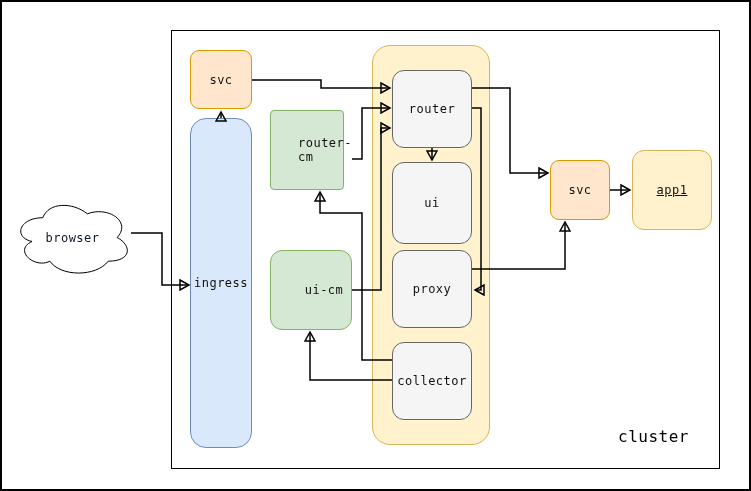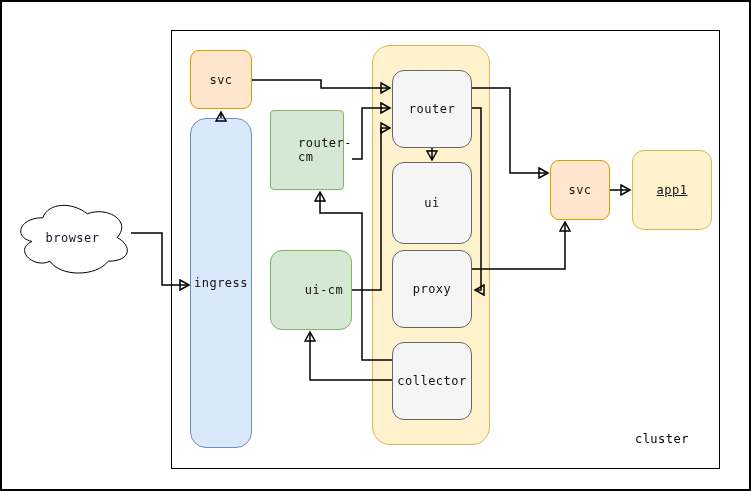--- a/index.html
+++ b/index.html
@@ -27,21 +27,21 @@
     left: 171px; top: 30px;
     width: 549px; height: 439px;
     border: 1px solid #000000;
     box-sizing: border-box;
     z-index: 1;
     background: transparent;
   }
   .cluster-label {
     position: absolute;
     right: 30px; bottom: 22px;
-    font-size: 12px;
+    font-size: 16px;
     color: #000000;
     letter-spacing: 0.5px;
     margin-top: 29px;
   }
   .node {
     position: absolute;
     box-sizing: border-box;
     display: flex;
     align-items: center;
     justify-content: center;

